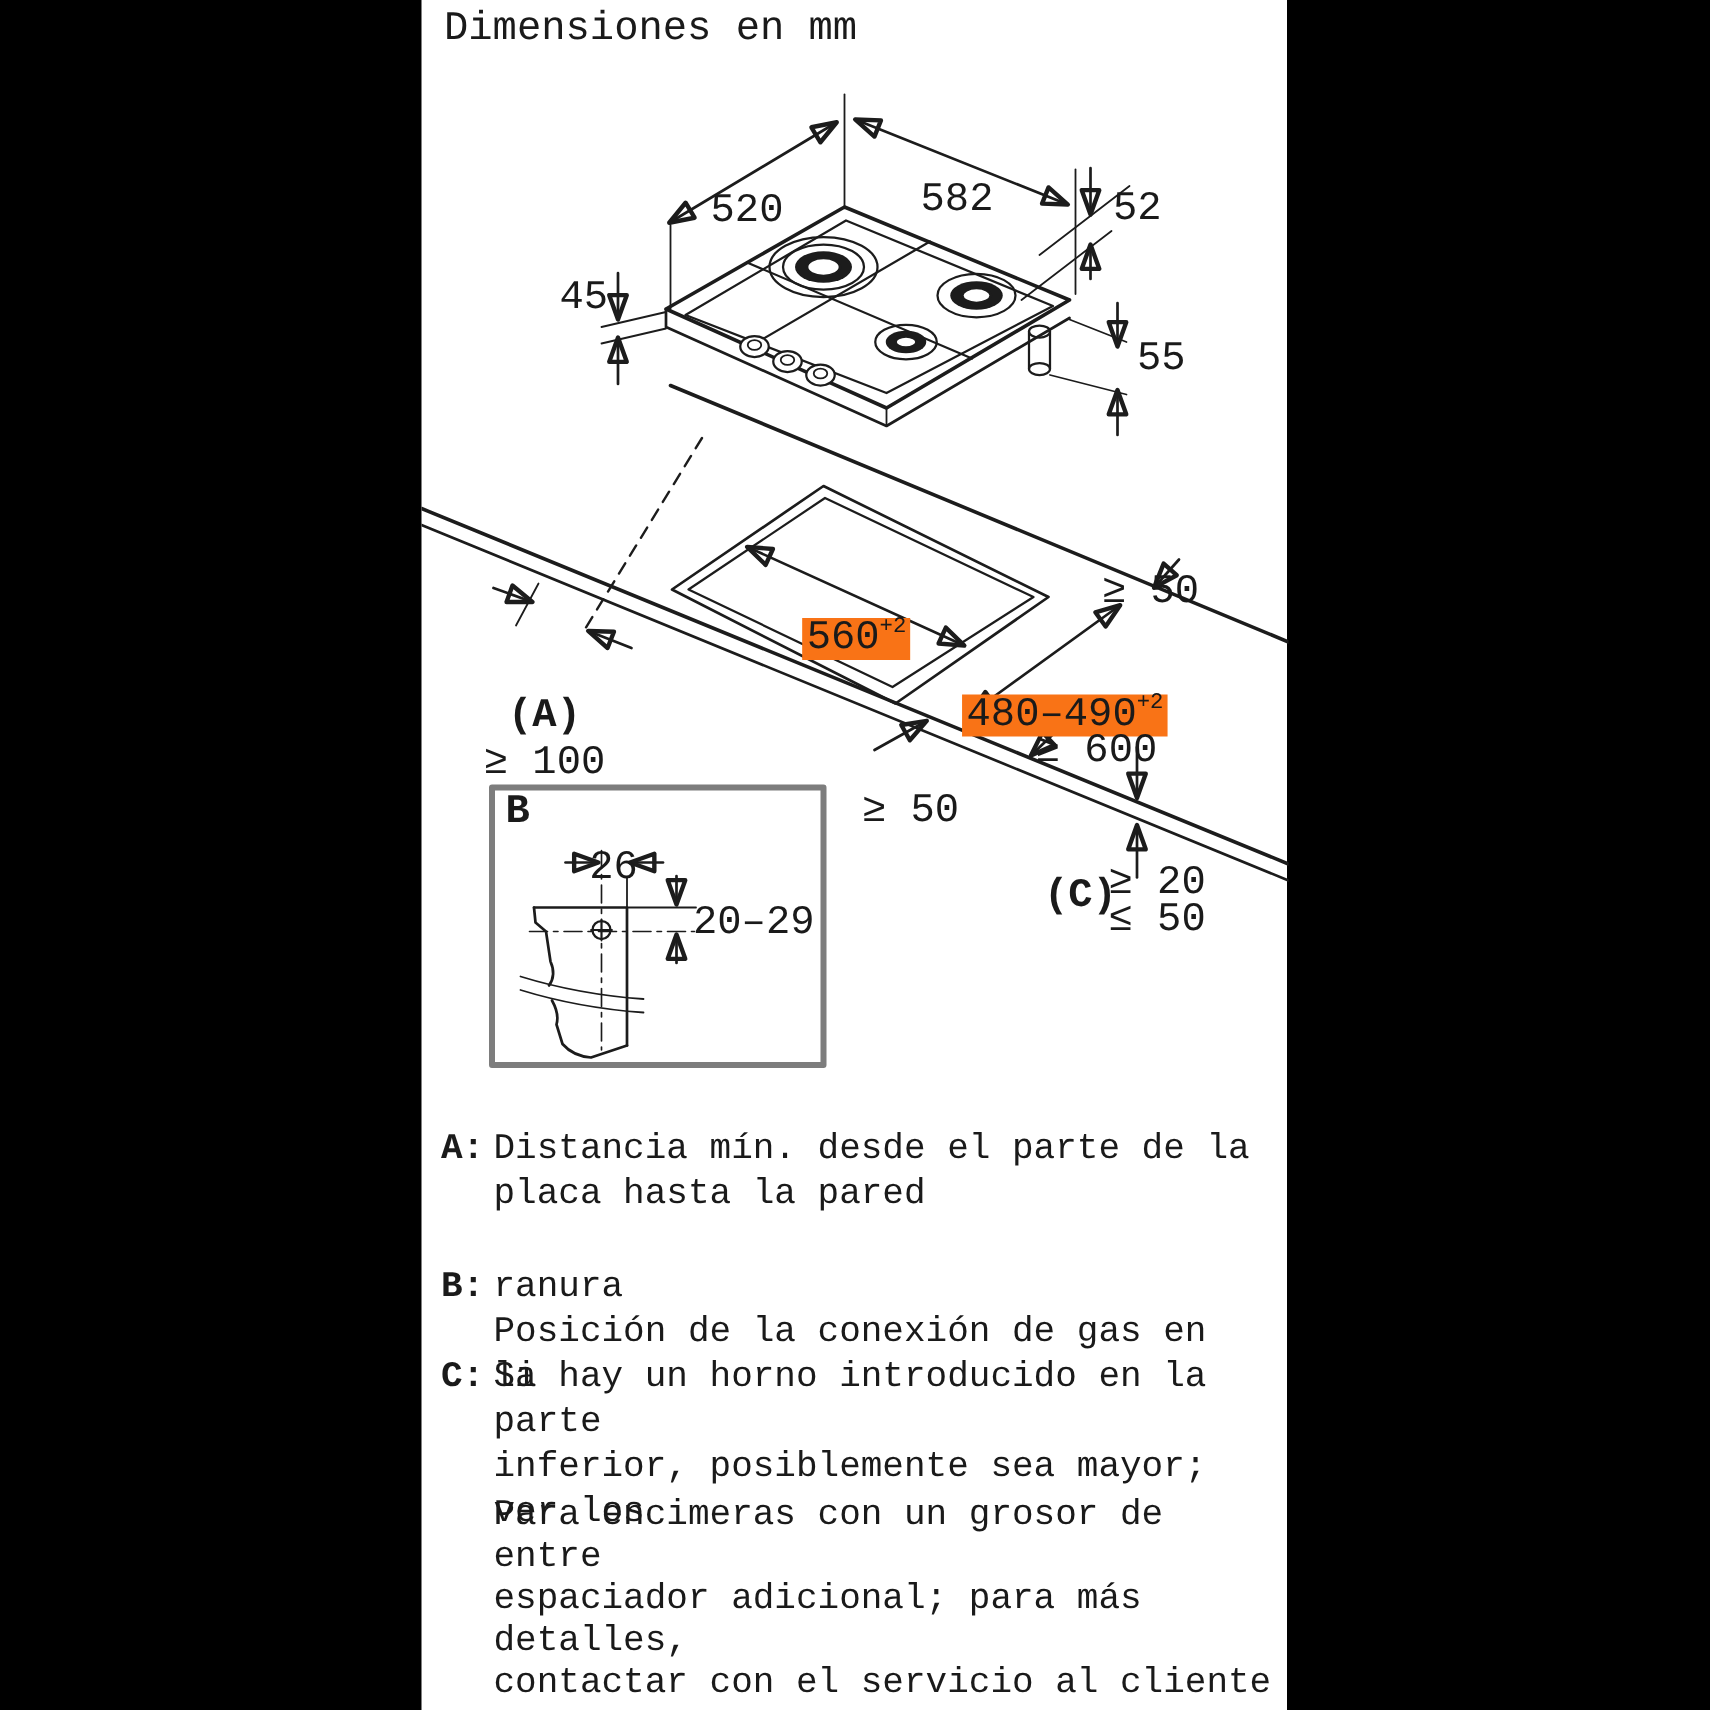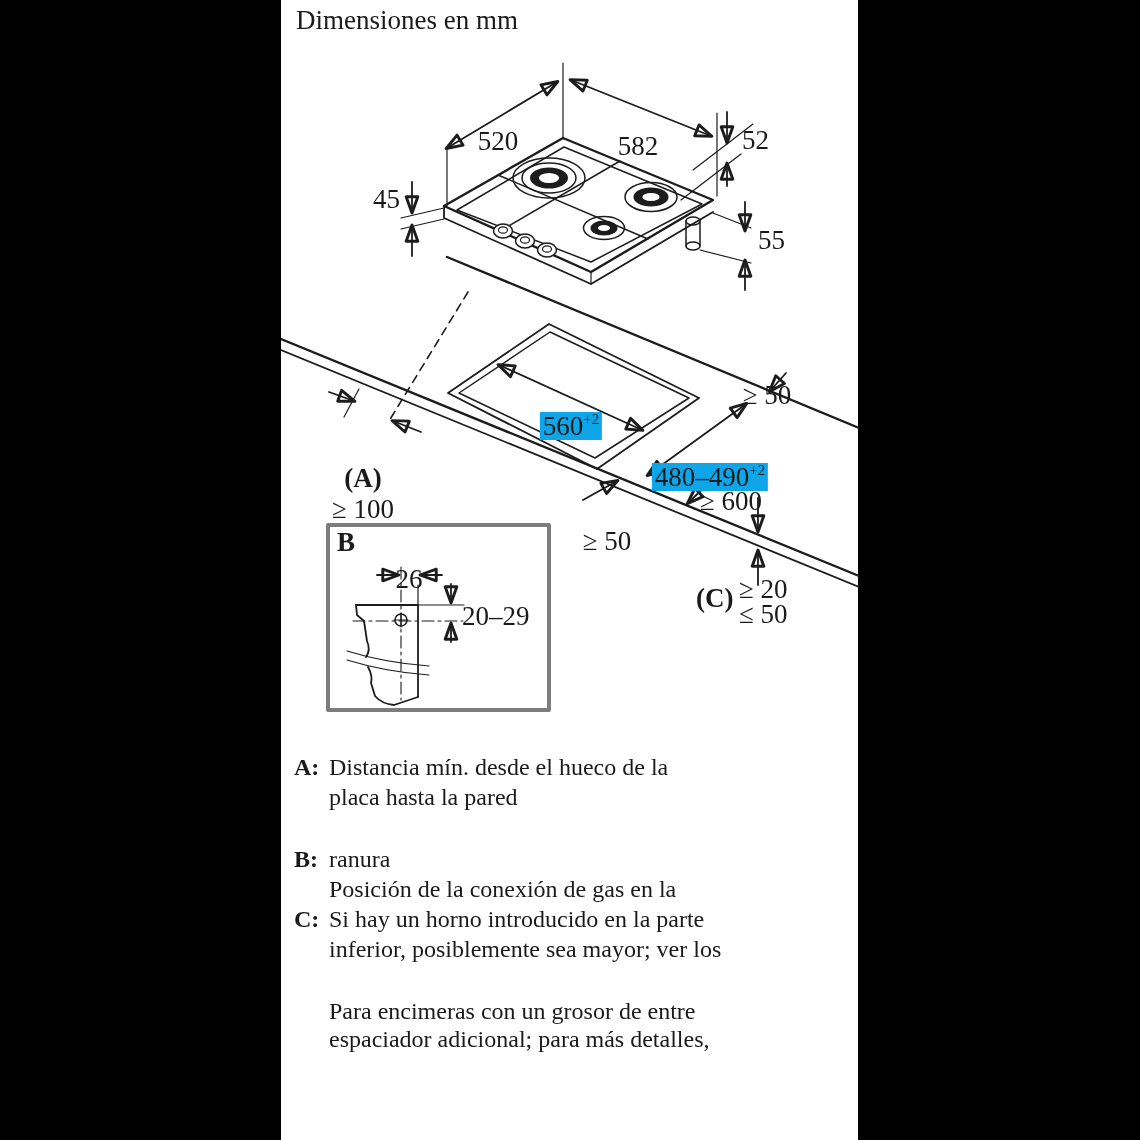--- a/index.html
+++ b/index.html
@@ -1,27 +1,27 @@
 <!DOCTYPE html>
 <html><head>
 <meta charset="utf-8">
 <style>
   html,body{margin:0;padding:0;background:#000;}
   .stage{position:relative;width:1044px;height:1140px;background:#000;overflow:hidden;
-         font-family:Liberation Serif, serif;color:#1a1a1a;}
+         font-family:Liberation Mono, monospace;color:#1a1a1a;}
   .page{position:absolute;left:281px;top:0;width:577px;height:1140px;background:#fff;}
   .bar{position:absolute;top:0;height:1140px;background:#000;}
   .bar.l{left:0;width:281px;} .bar.r{left:858px;width:282px;}
 
   .abs{position:absolute;white-space:nowrap;}
   .title{left:15px;top:5px;font-size:27px;}
   .lbl{font-size:27px;line-height:1.05;}
   .ctr{transform:translateX(-50%);margin-top:28px;}
   .bold{font-weight:bold;}
-  .mask{background:#0ea5e9;padding:0 3px;}
+  .mask{background:#f97316;padding:0 3px;}
   sup{font-size:0.55em;position:relative;top:-1px;}
 
   svg{position:absolute;left:0;top:0;}
   .ln  *{stroke:#1c1c1c;fill:none;stroke-width:1.8;stroke-linecap:round;stroke-linejoin:round;}
   .ln .thin{stroke-width:1.2;}
   .ln .med{stroke-width:1.5;}
   .ln .thick{stroke-width:2.4;}
   .ln .dark{fill:#1c1c1c;stroke:none;}
   .ln .wfill{fill:#fff;}
   .ln .dash{stroke-dasharray:8 6;stroke-width:1.6;}
@@ -162,21 +162,21 @@
         <path d="M96,575 L117,575" marker-end="url(#ah)"></path>
         <path d="M161,575 L140,575" marker-end="url(#ah)"></path>
 
         <path class="thin" d="M137,605 H183"></path>
         <path d="M170,584 L170,602" marker-end="url(#ah)"></path>
         <path d="M170,642 L170,624" marker-end="url(#ah)"></path>
       </g>
     </svg>
 
     <span class="abs lbl ctr" style="left:217px;top:99px">520</span>
-    <span class="abs lbl ctr" style="left:357px;top:104px">582</span>
+    <span class="abs lbl ctr" style="left:357px;top:92px">582</span>
     <span class="abs lbl" style="left:461px;top:126px">52</span>
     <span class="abs lbl" style="left:92px;top:185px">45</span>
     <span class="abs lbl" style="left:477px;top:226px">55</span>
 
     <span class="abs lbl ctr" style="left:486px;top:353px">≥ 50</span>
     <span class="abs lbl ctr mask" style="left:290px;top:384px"><span>560</span><sup>+2</sup></span>
     <span class="abs lbl ctr mask" style="left:429px;top:435px"><span>480–490</span><sup>+2</sup></span>
     <span class="abs lbl ctr bold" style="left:82px;top:436px">(A)</span>
     <span class="abs lbl ctr" style="left:82px;top:467px">≥ 100</span>
     <span class="abs lbl ctr" style="left:450px;top:459px">≥ 600</span>
@@ -187,21 +187,21 @@
     <span class="abs lbl" style="left:181px;top:602px">20–29</span>
 
     <span class="abs lbl bold" style="left:415px;top:584px">(C)</span>
     <span class="abs lbl" style="left:458px;top:575px">≥ 20</span>
     <span class="abs lbl" style="left:458px;top:600px">≤ 50</span>
 
     <div class="notes">
       <div class="note" style="top:752px">
         <span class="nl">A:</span>
         <div>
-          <div>Distancia mín. desde el hueco de la</div>
+          <div>Distancia mín. desde el parte de la</div>
           <div>placa hasta la pared</div>
         </div>
       </div>
       <div class="note" style="top:844px">
         <span class="nl">B:</span>
         <div>
           <div>ranura</div>
           <div>Posición de la conexión de gas en la</div>
         </div>
       </div>
@@ -210,16 +210,17 @@
         <div>
           <div>Si hay un horno introducido en la parte</div>
           <div>inferior, posiblemente sea mayor; ver los</div>
         </div>
       </div>
     </div>
 
     <div class="para" style="top:997px">
       <div>Para encimeras con un grosor de entre</div>
       <div>espaciador adicional; para más detalles,</div>
+      <div>contactar con el servicio al cliente</div>
     </div>
 
   </div>
 </div>
 
 </body></html>

